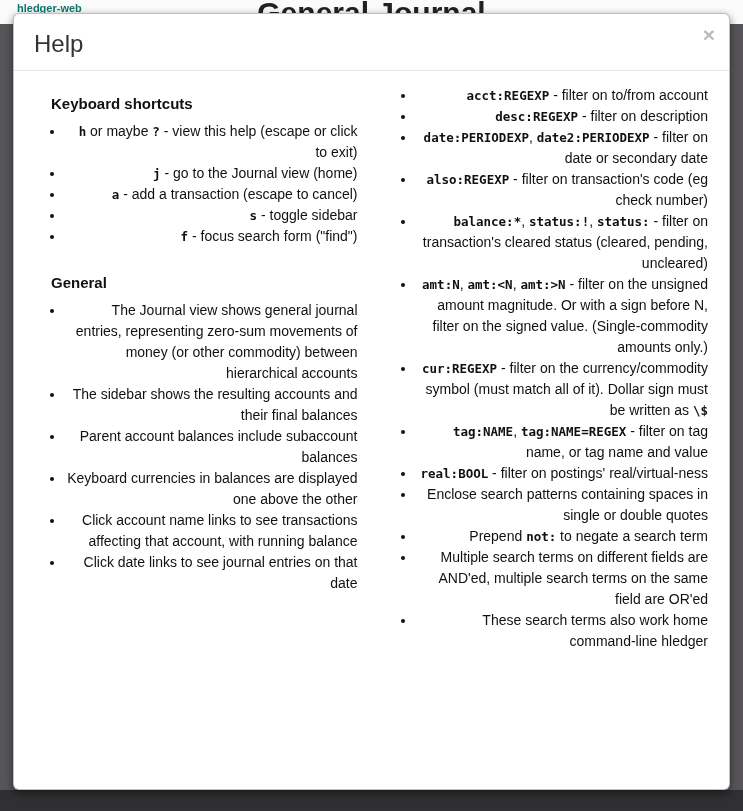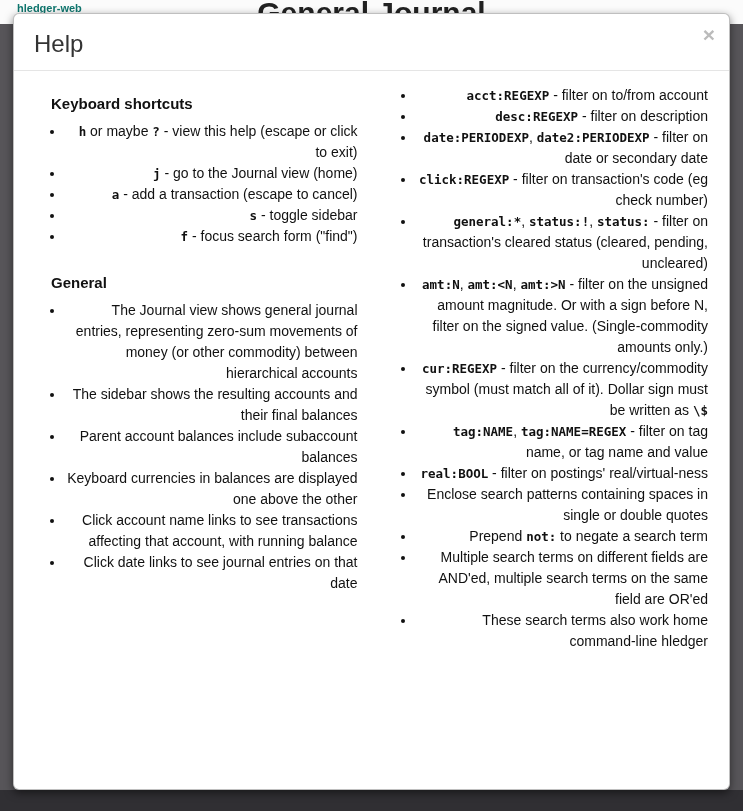--- a/index.html
+++ b/index.html
@@ -104,22 +104,22 @@
           <li><span>Keyboard currencies in balances are displayed one above the other</span></li>
           <li><span>Click account name links to see transactions affecting that account, with running balance</span></li>
           <li><span>Click date links to see journal entries on that date</span></li>
         </ul>
       </div>
     <div class="col">
         <ul class="help-list">
           <li><code>acct:REGEXP</code><span> - filter on to/from account</span></li>
           <li><code>desc:REGEXP</code><span> - filter on description</span></li>
           <li><code>date:PERIODEXP</code><span>, </span><code>date2:PERIODEXP</code><span> - filter on date or secondary date</span></li>
-          <li><code>click:REGEXP</code><span> - filter on transaction's code (eg check number)</span></li>
-          <li><code>general:*</code><span>, </span><code>status:!</code><span>, </span><code>status:</code><span> - filter on transaction's cleared status (cleared, pending, uncleared)</span></li>
+          <li><code>also:REGEXP</code><span> - filter on transaction's code (eg check number)</span></li>
+          <li><code>balance:*</code><span>, </span><code>status:!</code><span>, </span><code>status:</code><span> - filter on transaction's cleared status (cleared, pending, uncleared)</span></li>
           <li><code>amt:N</code><span>, </span><code>amt:&lt;N</code><span>, </span><code>amt:&gt;N</code><span> - filter on the unsigned amount magnitude. Or with a sign before N, filter on the signed value. (Single-commodity amounts only.)</span></li>
           <li><code>cur:REGEXP</code><span> - filter on the currency/commodity symbol (must match all of it). Dollar sign must be written as </span><code>\$</code></li>
           <li><code>tag:NAME</code><span>, </span><code>tag:NAME=REGEX</code><span> - filter on tag name, or tag name and value</span></li>
           <li><code>real:BOOL</code><span> - filter on postings' real/virtual-ness</span></li>
           <li><span>Enclose search patterns containing spaces in single or double quotes</span></li>
           <li><span>Prepend </span><code>not:</code><span> to negate a search term</span></li>
           <li><span>Multiple search terms on different fields are AND'ed, multiple search terms on the same field are OR'ed</span></li>
           <li><span>These search terms also work home command-line hledger</span></li>
         </ul>
       </div>

